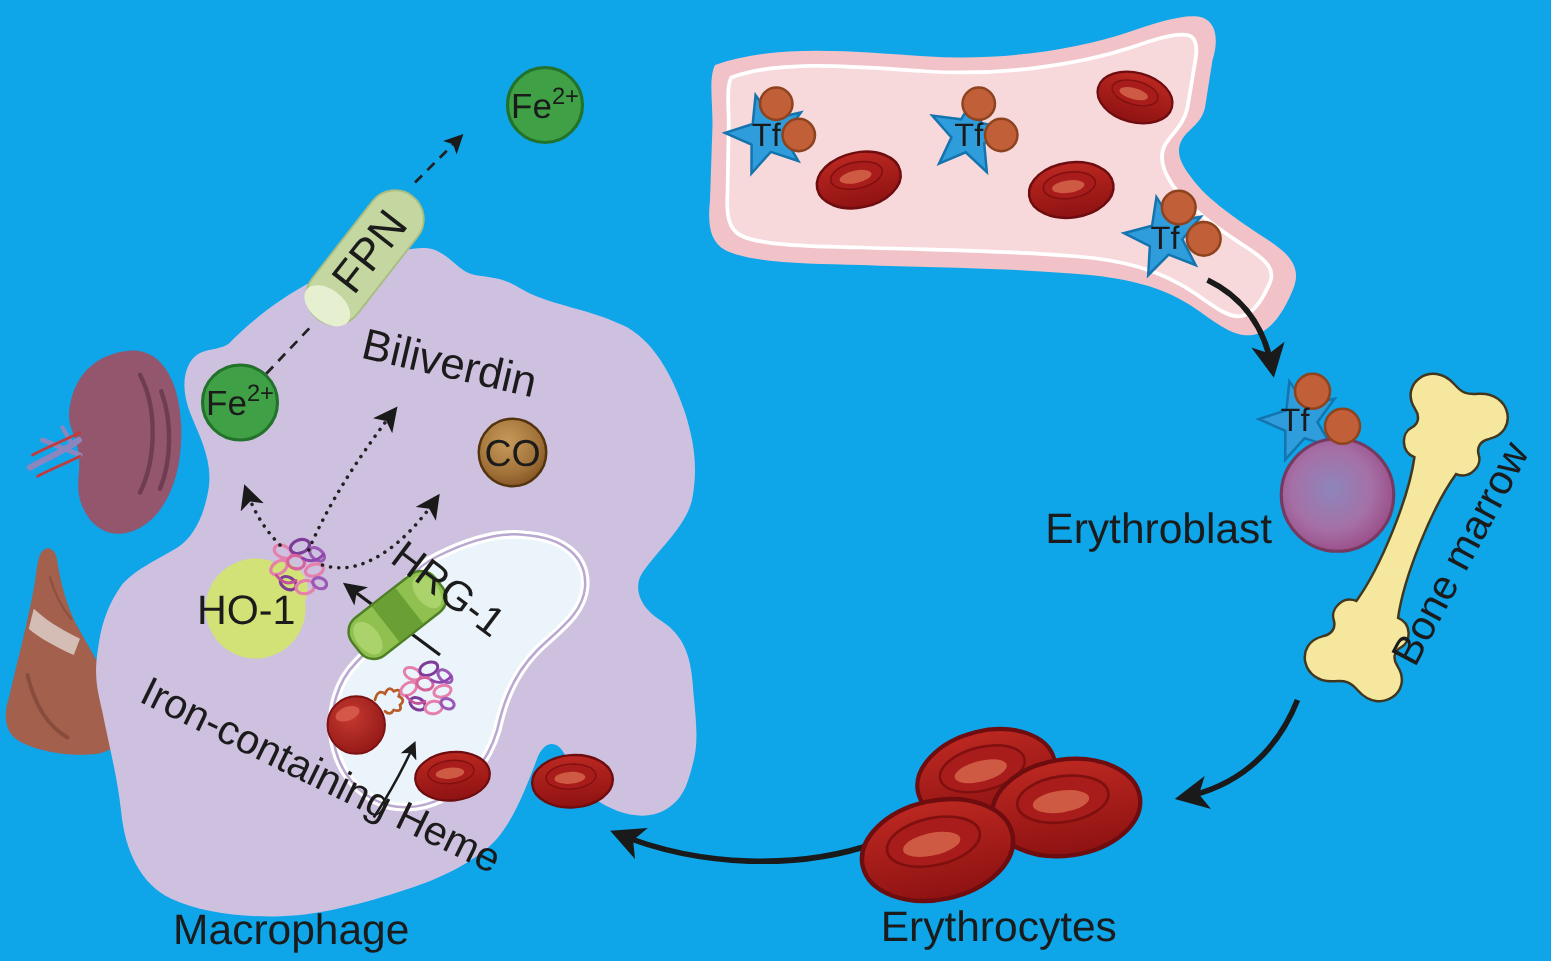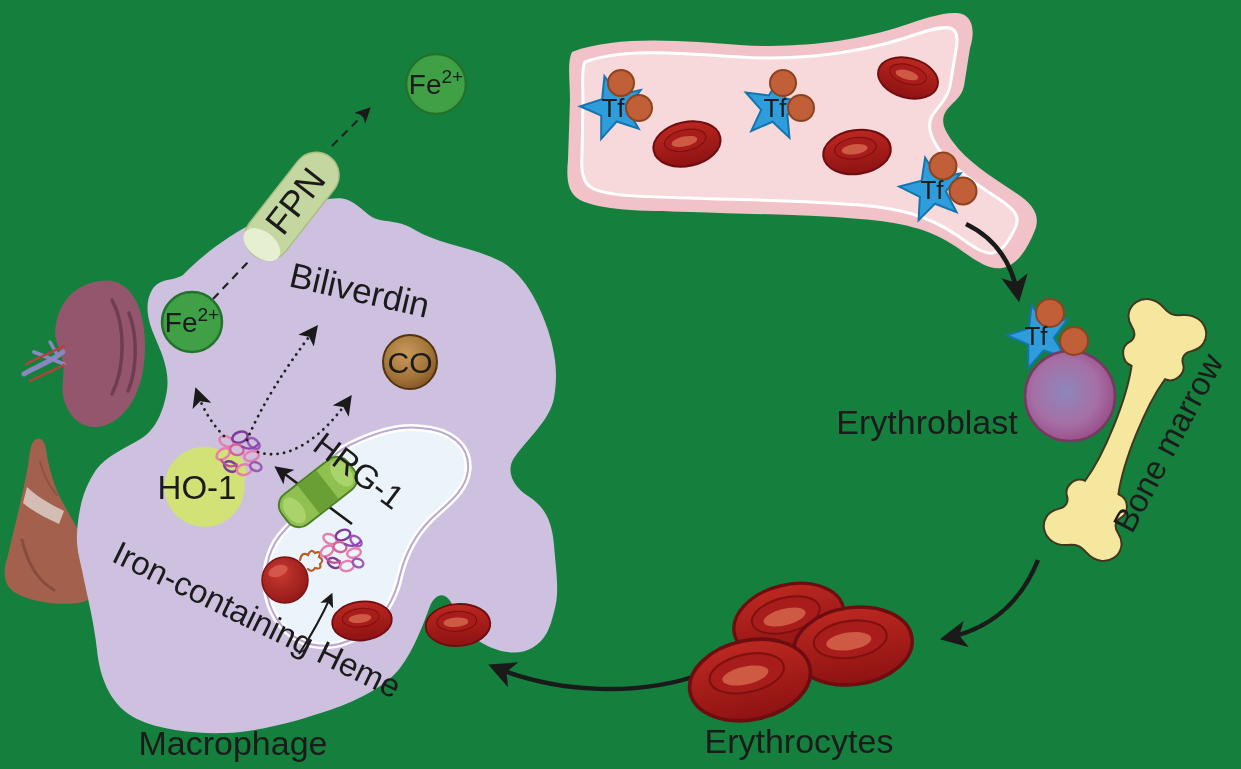--- a/index.html
+++ b/index.html
@@ -1,16 +1,16 @@
 <!DOCTYPE html>
 <html><head>
 <meta charset="utf-8">
 <style>
   html,body{margin:0;padding:0;background:#fff;}
-  .stage{position:relative;width:1241px;height:769px;background:#15803d;overflow:hidden;
+  .stage{position:relative;width:1241px;height:769px;background:#0ea5e9;overflow:hidden;
          font-family:"Liberation Sans",sans-serif;}
   svg{position:absolute;left:0;top:0;}
   text{fill:#1b1b1b;font-family:"Liberation Sans",sans-serif;}
 </style>
 </head>
 <body>
 
 <div class="stage">
 <svg width="1241" height="769" viewBox="0 0 1241 769">
   <defs>

